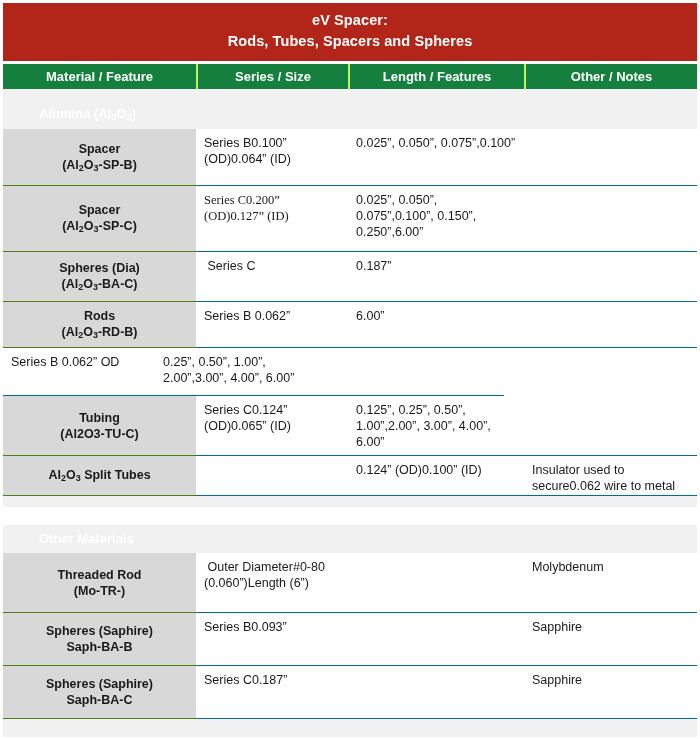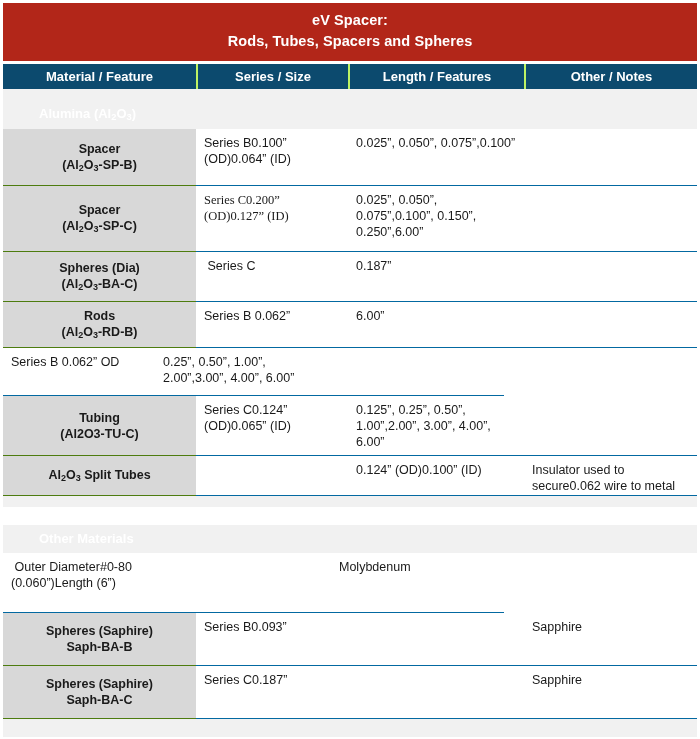--- a/index.html
+++ b/index.html
@@ -34,21 +34,21 @@
     padding: 7px 0 9px 0;
     letter-spacing: 0.1px;
   }
   .title-banner .l1 { display: block; }
   .title-banner .l2 { display: block; }
 
   
   .col-header {
     margin: 3px 3px 0 3px;
     display: flex;
-    background: #0c4a6e;
+    background: #15803d;
     color: #ffffff;
     font-weight: bold;
     font-size: 13px;
     height: 25px;
   }
   .col-header .ch {
     display: flex;
     align-items: center;
     justify-content: center;
     box-sizing: border-box;
@@ -232,20 +232,24 @@
     <div class="row row-section">
       <div class="cell cell-label c1">
         <span class="ln">Other Materials</span>
       </div>
       <div class="cell c2"></div>
       <div class="cell c3"></div>
       <div class="cell c4"></div>
     </div>
     <div>
         <div class="row">
+          <div class="cell cell-label c1" style="height: 60px;">
+            <span class="ln nowrap-pre">Threaded Rod</span>
+            <span class="ln nowrap-pre">(Mo-TR-)</span>
+          </div>
           <div class="cell c2" style="height: 60px;"><span class="ln nowrap-pre"> Outer Diameter</span><span class="ln nowrap-pre">#0-80 (0.060”)</span><span class="ln nowrap-pre">Length (6”)</span></div>
           <div class="cell c3" style="height: 60px;"><span class="ln nowrap-pre"></span></div>
           <div class="cell c4" style="height: 60px;"><span class="ln nowrap-pre">Molybdenum</span></div>
         </div>
         <div class="row">
           <div class="cell cell-label c1" style="height: 53px;">
             <span class="ln nowrap-pre">Spheres (Saphire)</span>
             <span class="ln nowrap-pre">Saph-BA-B</span>
           </div>
           <div class="cell c2" style="height: 53px;"><span class="ln nowrap-pre">Series B</span><span class="ln nowrap-pre">0.093”</span></div>

